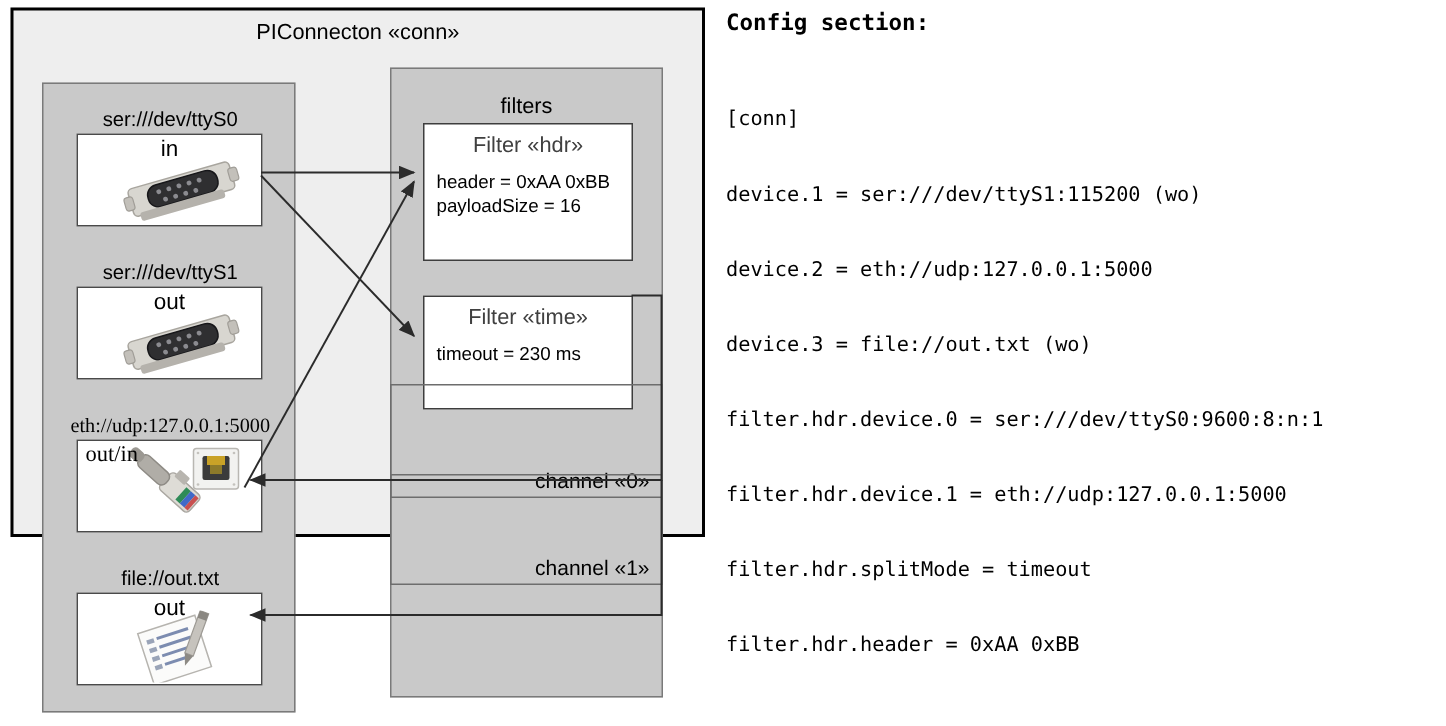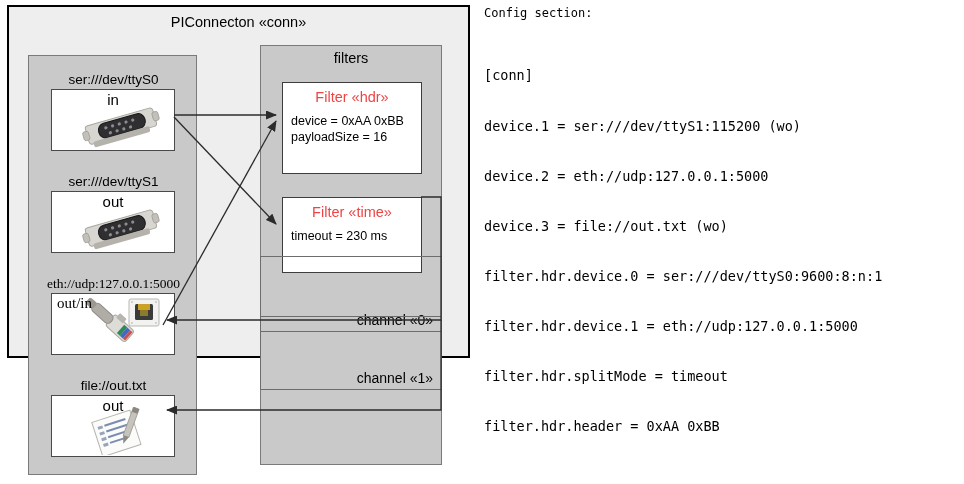--- a/index.html
+++ b/index.html
@@ -26,21 +26,21 @@
   .devices-panel{
     position:absolute;left:19px;top:48px;width:169px;height:420px;
     background:#c9c9c9;border:1px solid #7a7a7a;box-sizing:border-box;
   }
   
   .filters-panel{
     position:absolute;left:251px;top:38px;width:182px;height:420px;
     background:#c9c9c9;border:1px solid #7a7a7a;box-sizing:border-box;
   }
   .panel-title{
-    position:absolute;left:0;top:4px;width:100%;
+    position:absolute;left:0;top:17px;width:100%;
     text-align:center;font-size:14.5px;color:#000;
   }
 
   
   .dev-group{position:absolute;left:9px;width:151px;}
   .dev-label{
     text-align:center;font-size:13.5px;color:#000;
     height:19px;line-height:19px;white-space:nowrap;
   }
   .dev-box{
@@ -59,21 +59,21 @@
   .icon-wrap{position:absolute;right:8px;bottom:2px;width:86px;height:48px;}
   .icon-wrap.eth{right:4px;bottom:0px;width:94px;height:56px;}
   .icon-wrap.file{right:14px;bottom:1px;width:72px;height:48px;}
 
   
   .filter-box{
     position:absolute;background:#ffffff;border:1px solid #3d3d3d;
     box-sizing:border-box;
   }
   .filter-title{
-    text-align:center;font-size:14.5px;color:#ef4444;margin-top:6px;
+    text-align:center;font-size:14.5px;color:#404040;margin-top:6px;
   }
   .filter-attrs{
     margin:8px 0 0 8px;font-size:12.5px;color:#000;line-height:16px;
   }
   .filter-attrs div{white-space:nowrap;}
 
   
   .channel-region{
     position:absolute;border:1px solid #6d6d6d;box-sizing:border-box;
     background:transparent;
@@ -86,21 +86,21 @@
   
   .connectors{position:absolute;left:0;top:0;width:463px;height:470px;
     pointer-events:none;}
 
   
   .config{
     position:absolute;left:482px;top:6px;width:478px;
   }
   .config-heading{
     font-family:"DejaVu Sans Mono", monospace;
-    font-weight:normal;font-size:12px;color:#000;
+    font-weight:bold;font-size:15px;color:#000;
     margin:0 0 14px 2px;
   }
   .config-lines{
     font-family:"DejaVu Sans Mono", monospace;
     font-size:13.5px;line-height:16.7px;color:#000;
     white-space:pre;margin-left:2px;
   }
   .config-lines div{white-space:pre;}
 </style>
 </head>
@@ -223,21 +223,21 @@
       </div>
 
     </div>
 
     <div class="filters-panel">
       <div class="panel-title">filters</div>
 
       <div class="filter-box" style="left:21px;top:36px;width:140px;height:92px;">
         <div class="filter-title">Filter «hdr»</div>
         <div class="filter-attrs">
-          <div>device = 0xAA 0xBB</div>
+          <div>header = 0xAA 0xBB</div>
           <div>payloadSize = 16</div>
         </div>
       </div>
 
       <div class="filter-box" style="left:21px;top:151px;width:140px;height:76px;">
         <div class="filter-title">Filter «time»</div>
         <div class="filter-attrs">
           <div>timeout = 230 ms</div>
         </div>
       </div>

